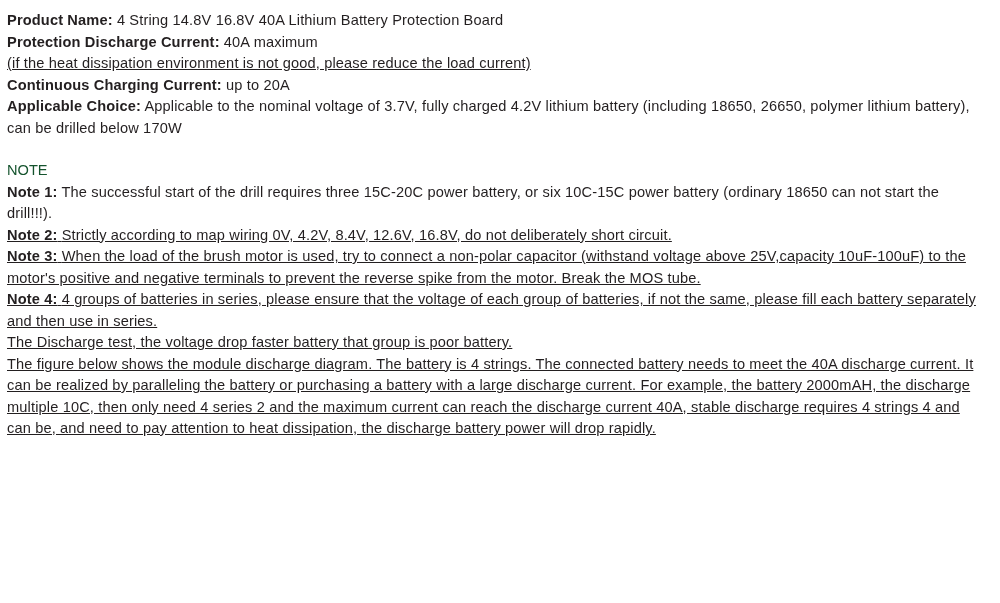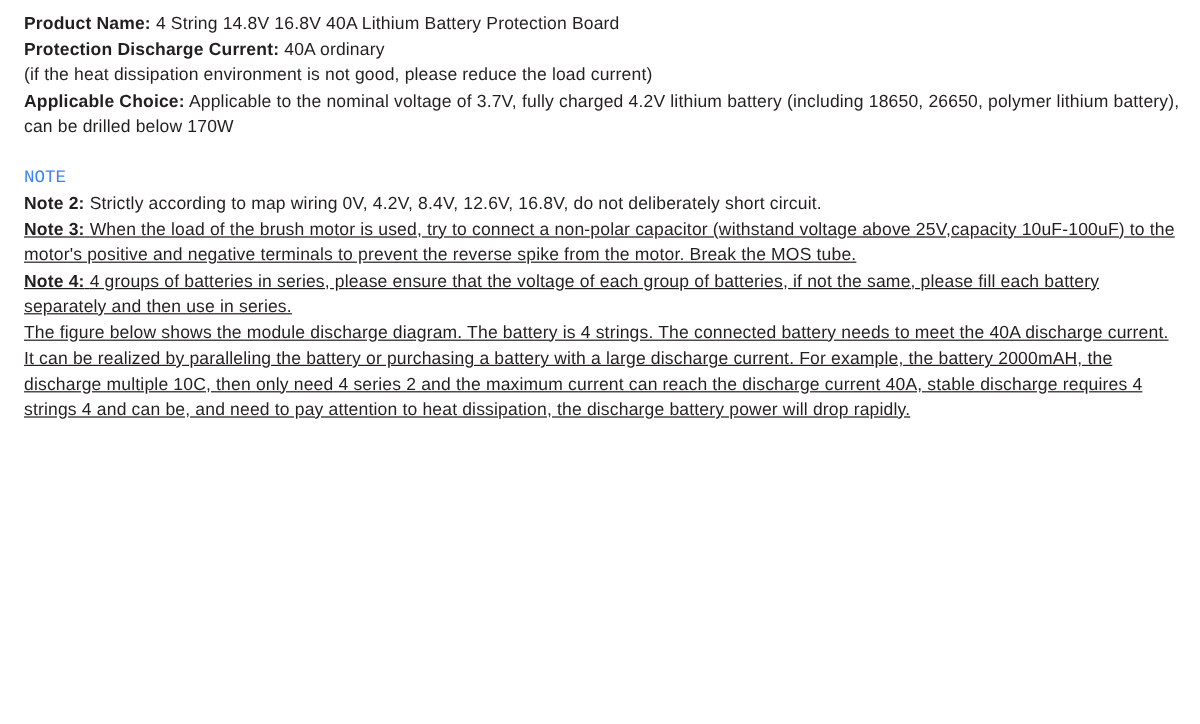--- a/index.html
+++ b/index.html
@@ -11,51 +11,51 @@
     width: 1000px;
     height: 603px;
     font-family: "Liberation Sans", sans-serif;
     color: #231f20;
     overflow: hidden;
   }
   .page {
     width: 1000px;
     height: 450px;
     box-sizing: border-box;
-    padding: 8px 14px 0 20px;
+    padding: 8px 14px 0 7px;
     position: relative;
   }
   .line {
     font-size: 14.6px;
     line-height: 21.5px;
     color: #231f20;
     letter-spacing: 0.01em;
     white-space: normal;
   }
   .spec-line {
     margin: 0;
   }
   .lbl {
     font-weight: bold;
   }
   .val {
     font-weight: normal;
   }
   .plain {
     font-weight: normal;
+    text-decoration: underline;
   }
   .gap {
     height: 21px;
   }
   .note-heading {
     font-size: 14.6px;
     line-height: 21.5px;
     font-weight: normal;
-    color: #3b82f6;
-    font-family: Liberation Mono, monospace;
+    color: #14532d;
   }
   .para {
     font-size: 14.6px;
     line-height: 21.5px;
     margin: 0;
   }
   .block-specs {
     margin-top: 2px;
   }
   .notes-block {
@@ -74,57 +74,66 @@
   <div class="block-specs">
 
     <div class="line spec-line">
       <span class="lbl">Product Name:</span>
       <span class="val">4 String 14.8V 16.8V 40A Lithium Battery Protection Board</span>
     </div>
 
 
     <div class="line spec-line">
       <span class="lbl">Protection Discharge Current:</span>
-      <span class="val">40A ordinary</span>
+      <span class="val">40A maximum</span>
     </div>
 
     <div class="line spec-line">
       <span class="plain">(if the heat dissipation environment is not good, please reduce the load current)</span>
     </div>
 
+    <div class="line spec-line">
+      <span class="lbl">Continuous Charging Current:</span>
+      <span class="val">up to 20A</span>
+    </div>
 
 
 
     <div class="line spec-line">
       <span class="lbl">Applicable Choice:</span>
       <span class="val">Applicable to the nominal voltage of 3.7V, fully charged 4.2V lithium battery (including 18650, 26650, polymer lithium battery), can be drilled below 170W</span>
     </div>
 
   </div>
 
   <div class="gap"></div>
 
   <div class="notes-block">
 
     <div class="note-heading">NOTE</div>
 
+    <div class="line para">
+      <span class="lbl">Note 1:</span>
+      <span class="val">The successful start of the drill requires three 15C-20C power battery, or six 10C-15C power battery (ordinary 18650 can not start the drill!!!).</span>
+    </div>
 
     <div class="line para">
       <span class="lbl">Note 2:</span>
       <span class="val">Strictly according to map wiring 0V, 4.2V, 8.4V, 12.6V, 16.8V, do not deliberately short circuit.</span>
     </div>
 
     <div class="line para">
       <span class="lbl">Note 3:</span>
       <span class="val">When the load of the brush motor is used, try to connect a non-polar capacitor (withstand voltage above 25V,capacity 10uF-100uF) to the motor's positive and negative terminals to prevent the reverse spike from the motor. Break the MOS tube.</span>
     </div>
 
     <div class="line para">
       <span class="lbl">Note 4:</span>
       <span class="val">4 groups of batteries in series, please ensure that the voltage of each group of batteries, if not the same, please fill each battery separately and then use in series.</span>
     </div>
 
+    <div class="line para">The Discharge test, the voltage drop faster battery that group is poor battery.</div>
 
     <div class="line para">The figure below shows the module discharge diagram. The battery is 4 strings. The connected battery needs to meet the 40A discharge current. It can be realized by paralleling the battery or purchasing a battery with a large discharge current. For example, the battery 2000mAH, the discharge multiple 10C, then only need 4 series 2 and the maximum current can reach the discharge current 40A, stable discharge requires 4 strings 4 and can be, and need to pay attention to heat dissipation, the discharge battery power will drop rapidly.</div>
 
   </div>
 
 </div>
 
 </body></html>

